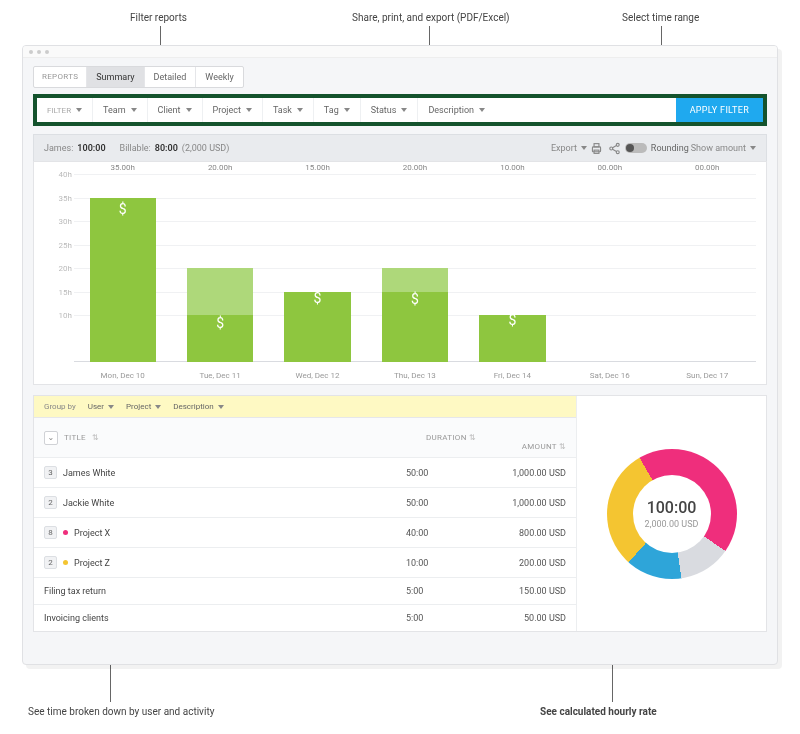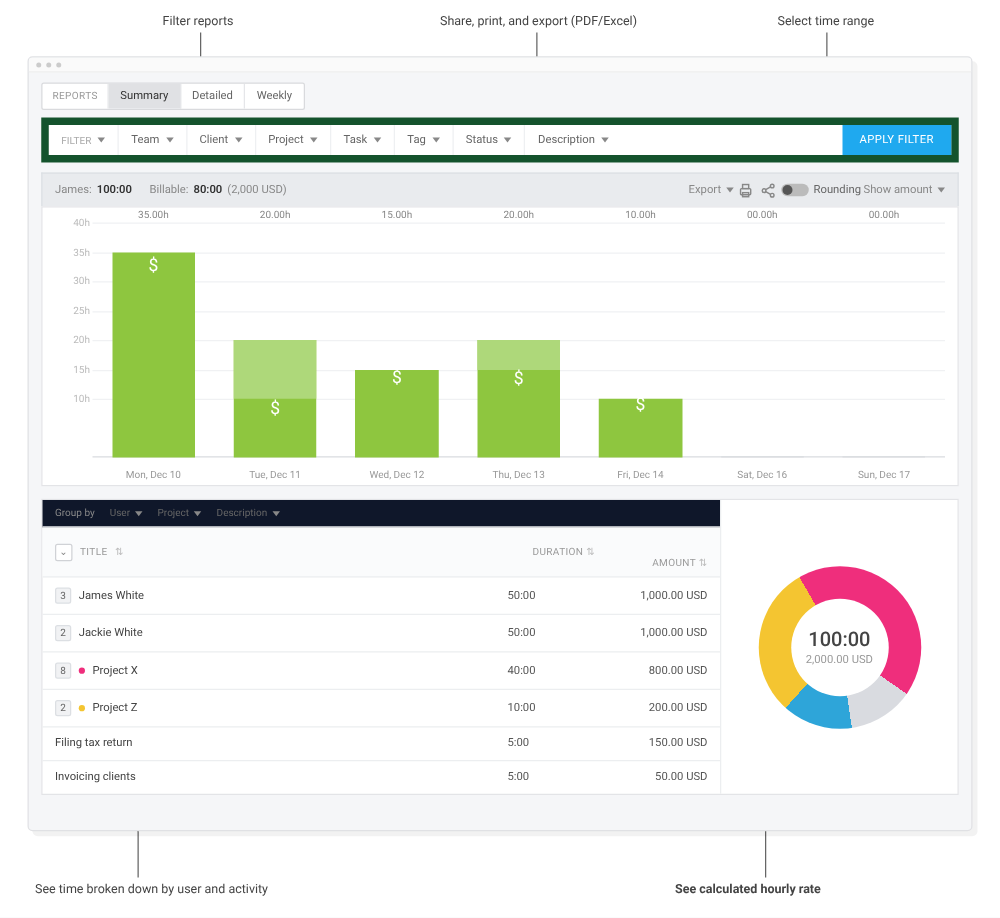--- a/index.html
+++ b/index.html
@@ -22,21 +22,21 @@
   .tabs span:last-child { border-right:none; }
   .tabs .label { color:#999; text-transform:uppercase; letter-spacing:.3px; font-size:8px; padding:5px 8px; }
   .tabs .active { background:#e0e1e4; color:#333; }
   .range { display:flex; border:1px solid #d9dadd; border-radius:2px; background:#fff; }
   .range .main { padding:5px 10px; font-size:9px; color:#444; display:flex; align-items:center; gap:6px; border-right:1px solid #e5e6e9; }
   .range .nav { width:20px; display:flex; align-items:center; justify-content:center; color:#888; border-right:1px solid #e5e6e9; cursor:pointer; }
   .range .nav:last-child { border-right:none; }
   .caret { display:inline-block; width:0; height:0; border-left:3px solid transparent; border-right:3px solid transparent; border-top:4px solid #888; vertical-align:middle; }
 
   
-  .filterbar { display:flex; margin:0 10px 8px; background:#fff; border:6px solid #14532d; }
+  .filterbar { display:flex; margin:0 10px 8px; background:#fff; border:4px solid #14532d; }
   .filterbar .item { padding:7px 10px; font-size:9px; color:#666; display:flex; align-items:center; gap:5px; border-right:1px solid #eef0f2; cursor:pointer; }
   .filterbar .label { color:#aaa; text-transform:uppercase; font-size:8px; }
   .filterbar .spacer { flex:1; border-right:none; }
   .apply { background:#1fa9ef; color:#fff; padding:7px 14px; font-size:9px; letter-spacing:.3px; cursor:pointer; }
 
   
   .totals { margin:0 10px; background:#e9ebee; border:1px solid #dcdfe3; border-bottom:none; padding:6px 10px; display:flex; align-items:center; gap:4px; font-size:9px; color:#888; }
   .totals b { color:#333; font-weight:600; }
   .totals .right { margin-left:auto; display:flex; align-items:center; gap:2px; color:#666; }
   .iconbtn { width:16px; height:14px; display:flex; align-items:center; justify-content:center; color:#888; cursor:pointer; }
@@ -54,21 +54,21 @@
   .barlabel { position:absolute; bottom:100%; margin-bottom:2px; font-size:8px; color:#888; }
   .bar { width:68%; position:relative; background:#8ec63f; }
   .bar .light { position:absolute; top:0; left:0; right:0; background:#aed87a; }
   .bar .dollar { position:absolute; left:50%; transform:translateX(-50%); color:#fff; font-size:14px; top:8px; }
   .xaxis { position:absolute; left:40px; right:10px; bottom:4px; display:flex; }
   .xaxis span { flex:1; text-align:center; font-size:8px; color:#999; }
 
   
   .tblouter { margin:10px 10px 0; border:1px solid #e3e4e7; background:#fff; display:flex; }
   .tblleft { flex:1; }
-  .groupby { background:#0f172a; padding:6px 10px; font-size:8px; color:#888; display:flex; gap:12px; align-items:flex-start; border-bottom:1px solid #e6e7ea; }
+  .groupby { background:#fef9c3; padding:6px 10px; font-size:8px; color:#888; display:flex; gap:12px; align-items:flex-start; border-bottom:1px solid #e6e7ea; }
   .groupby .g { color:#666; display:flex; gap:4px; align-items:center; cursor:pointer; }
   .thead { display:flex; align-items:center; padding:6px 10px; font-size:8px; color:#999; text-transform:uppercase; letter-spacing:.3px; border-bottom:1px solid #eceef0; background:#fafbfc; }
   .thead .t1 { flex:1; display:flex; align-items:center; gap:6px; }
   .thead .t2 { width:70px; text-align:right; }
   .thead .t3 { width:90px; text-align:right;margin-top:18px; }
   .chev { display:inline-flex; width:14px; height:14px; border:1px solid #d0d2d6; border-radius:2px; align-items:center; justify-content:center; color:#888; background:#fff; }
   .sort { color:#bbb; }
   .row { display:flex; align-items:center; padding:8px 10px; font-size:9px; color:#444; border-bottom:1px solid #eceef0; }
   .row:last-child { border-bottom:none; }
   .row .c1 { flex:1; display:flex; align-items:center; gap:6px; }

